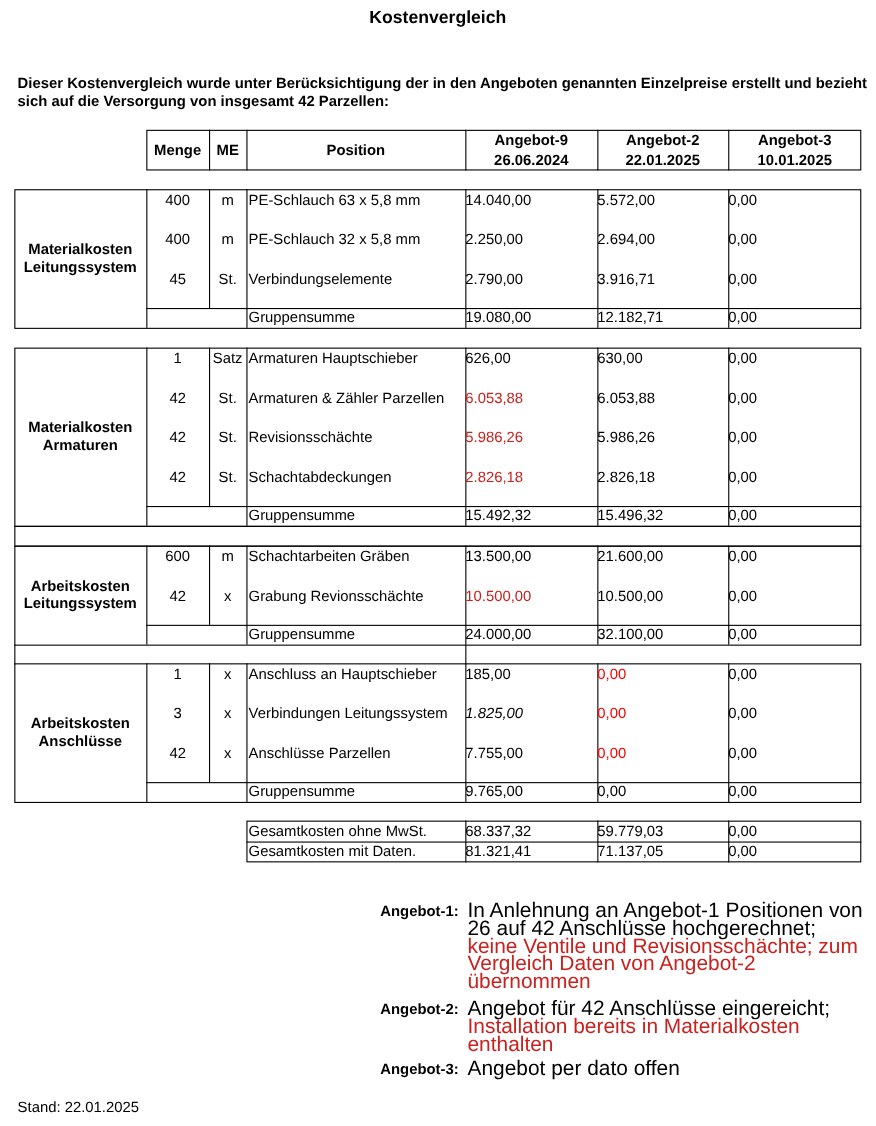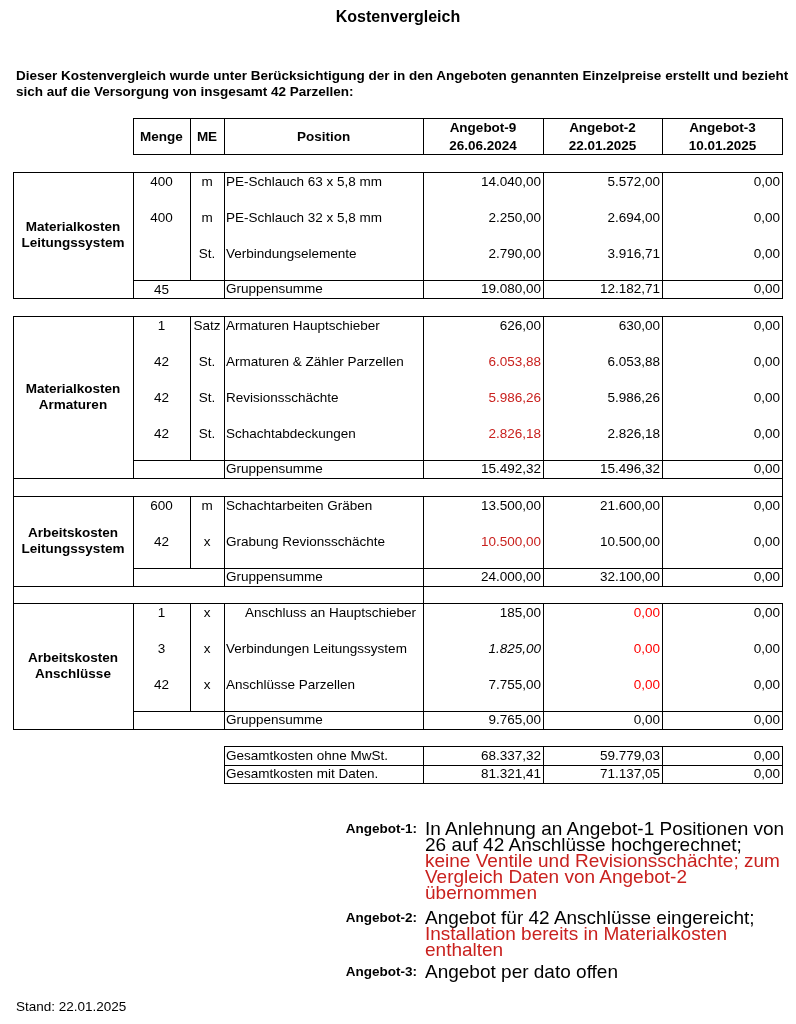--- a/index.html
+++ b/index.html
@@ -8,21 +8,21 @@
   .abs { position: absolute; }
   #title { left: 0; width: 796px; top: 8px; text-align: center; font-weight: bold; font-size: 16px; }
   #intro { left: 16px; top: 68px; width: 775px; font-weight: bold; font-size: 13.5px; line-height: 16px; }
   .frame { position: absolute; box-sizing: border-box; border: 1px solid #000; }
   .hcell { position: absolute; box-sizing: border-box; display: flex; flex-direction: column;
            align-items: center; justify-content: center; font-weight: bold; font-size: 13.5px; line-height: 18px; }
   .vline { position: absolute; width: 1px; background: #000; }
   .hline { position: absolute; height: 1px; background: #000; }
   .txt { position: absolute; font-size: 13.5px; line-height: 16px; white-space: nowrap; }
   .c { text-align: center; }
-  .r { text-align: right; }
+  .r { }
   .b { font-weight: normal; }
   .grp { position: absolute; left: 13px; width: 120px; display: flex; align-items: center; justify-content: center;
          text-align: center; font-weight: bold; font-size: 13.5px; line-height: 16px; }
   .red1 { color: #c9211e; }
   .note-label { position: absolute; font-weight: bold; font-size: 13.5px; text-align: right; width: 80px; left: 337px; }
   .note-text { position: absolute; left: 425px; width: 360px; font-size: 19px; line-height: 16px; }
   #stand { left: 16px; top: 999px; font-size: 13.5px; }
 </style>
 </head>
 <body>
@@ -85,21 +85,21 @@
     </div>
     <div>
       <div class="txt c" style="left:133px;width:57px;top:210px;">400</div>
       <div class="txt c" style="left:190px;width:34px;top:210px;">m</div>
       <div class="txt" style="left:226px;top:210px;">PE-Schlauch 32 x 5,8 mm</div>
       <div class="txt r" style="left:423px;width:118px;top:210px;">2.250,00</div>
       <div class="txt r" style="left:543px;width:117px;top:210px;">2.694,00</div>
       <div class="txt r" style="left:662px;width:118px;top:210px;">0,00</div>
     </div>
     <div>
-      <div class="txt c" style="left:133px;width:57px;top:246px;margin-top:36px;">45</div>
+      <div class="txt c" style="left:133px;width:57px;top:246px;">45</div>
       <div class="txt c" style="left:190px;width:34px;top:246px;">St.</div>
       <div class="txt" style="left:226px;top:246px;">Verbindungselemente</div>
       <div class="txt r" style="left:423px;width:118px;top:246px;">2.790,00</div>
       <div class="txt r" style="left:543px;width:117px;top:246px;">3.916,71</div>
       <div class="txt r" style="left:662px;width:118px;top:246px;">0,00</div>
     </div>
     <div>
       <div class="txt b" style="left:226px;top:281px;">Gruppensumme</div>
       <div class="txt b r" style="left:423px;width:118px;top:281px;">19.080,00</div>
       <div class="txt b r" style="left:543px;width:117px;top:281px;">12.182,71</div>
@@ -203,21 +203,21 @@
     <div class="vline" style="left:133px;top:603px;height:126px;"></div>
     <div class="vline" style="left:190px;top:603px;height:108px;"></div>
     <div class="vline" style="left:224px;top:603px;height:126px;"></div>
     <div class="vline" style="left:423px;top:603px;height:126px;"></div>
     <div class="vline" style="left:543px;top:603px;height:126px;"></div>
     <div class="vline" style="left:662px;top:603px;height:126px;"></div>
     <div class="hline" style="left:133px;top:711px;width:650px;"></div>
     <div>
       <div class="txt c" style="left:133px;width:57px;top:605px;">1</div>
       <div class="txt c" style="left:190px;width:34px;top:605px;">x</div>
-      <div class="txt" style="left:226px;top:605px;padding-left:19px;">Anschluss an Hauptschieber</div>
+      <div class="txt" style="left:226px;top:605px;">Anschluss an Hauptschieber</div>
       <div class="txt r" style="left:423px;width:118px;top:605px;">185,00</div>
       <div class="txt r" style="left: 543px; width: 117px; top: 605px; color: rgb(255, 0, 0);">0,00</div>
       <div class="txt r" style="left:662px;width:118px;top:605px;">0,00</div>
     </div>
     <div>
       <div class="txt c" style="left:133px;width:57px;top:641px;">3</div>
       <div class="txt c" style="left:190px;width:34px;top:641px;">x</div>
       <div class="txt" style="left:226px;top:641px;">Verbindungen Leitungssystem</div>
       <div class="txt r" style="left:423px;width:118px;top:641px;font-style:italic;">1.825,00</div>
       <div class="txt r" style="left: 543px; width: 117px; top: 641px; color: rgb(255, 0, 0);">0,00</div>

